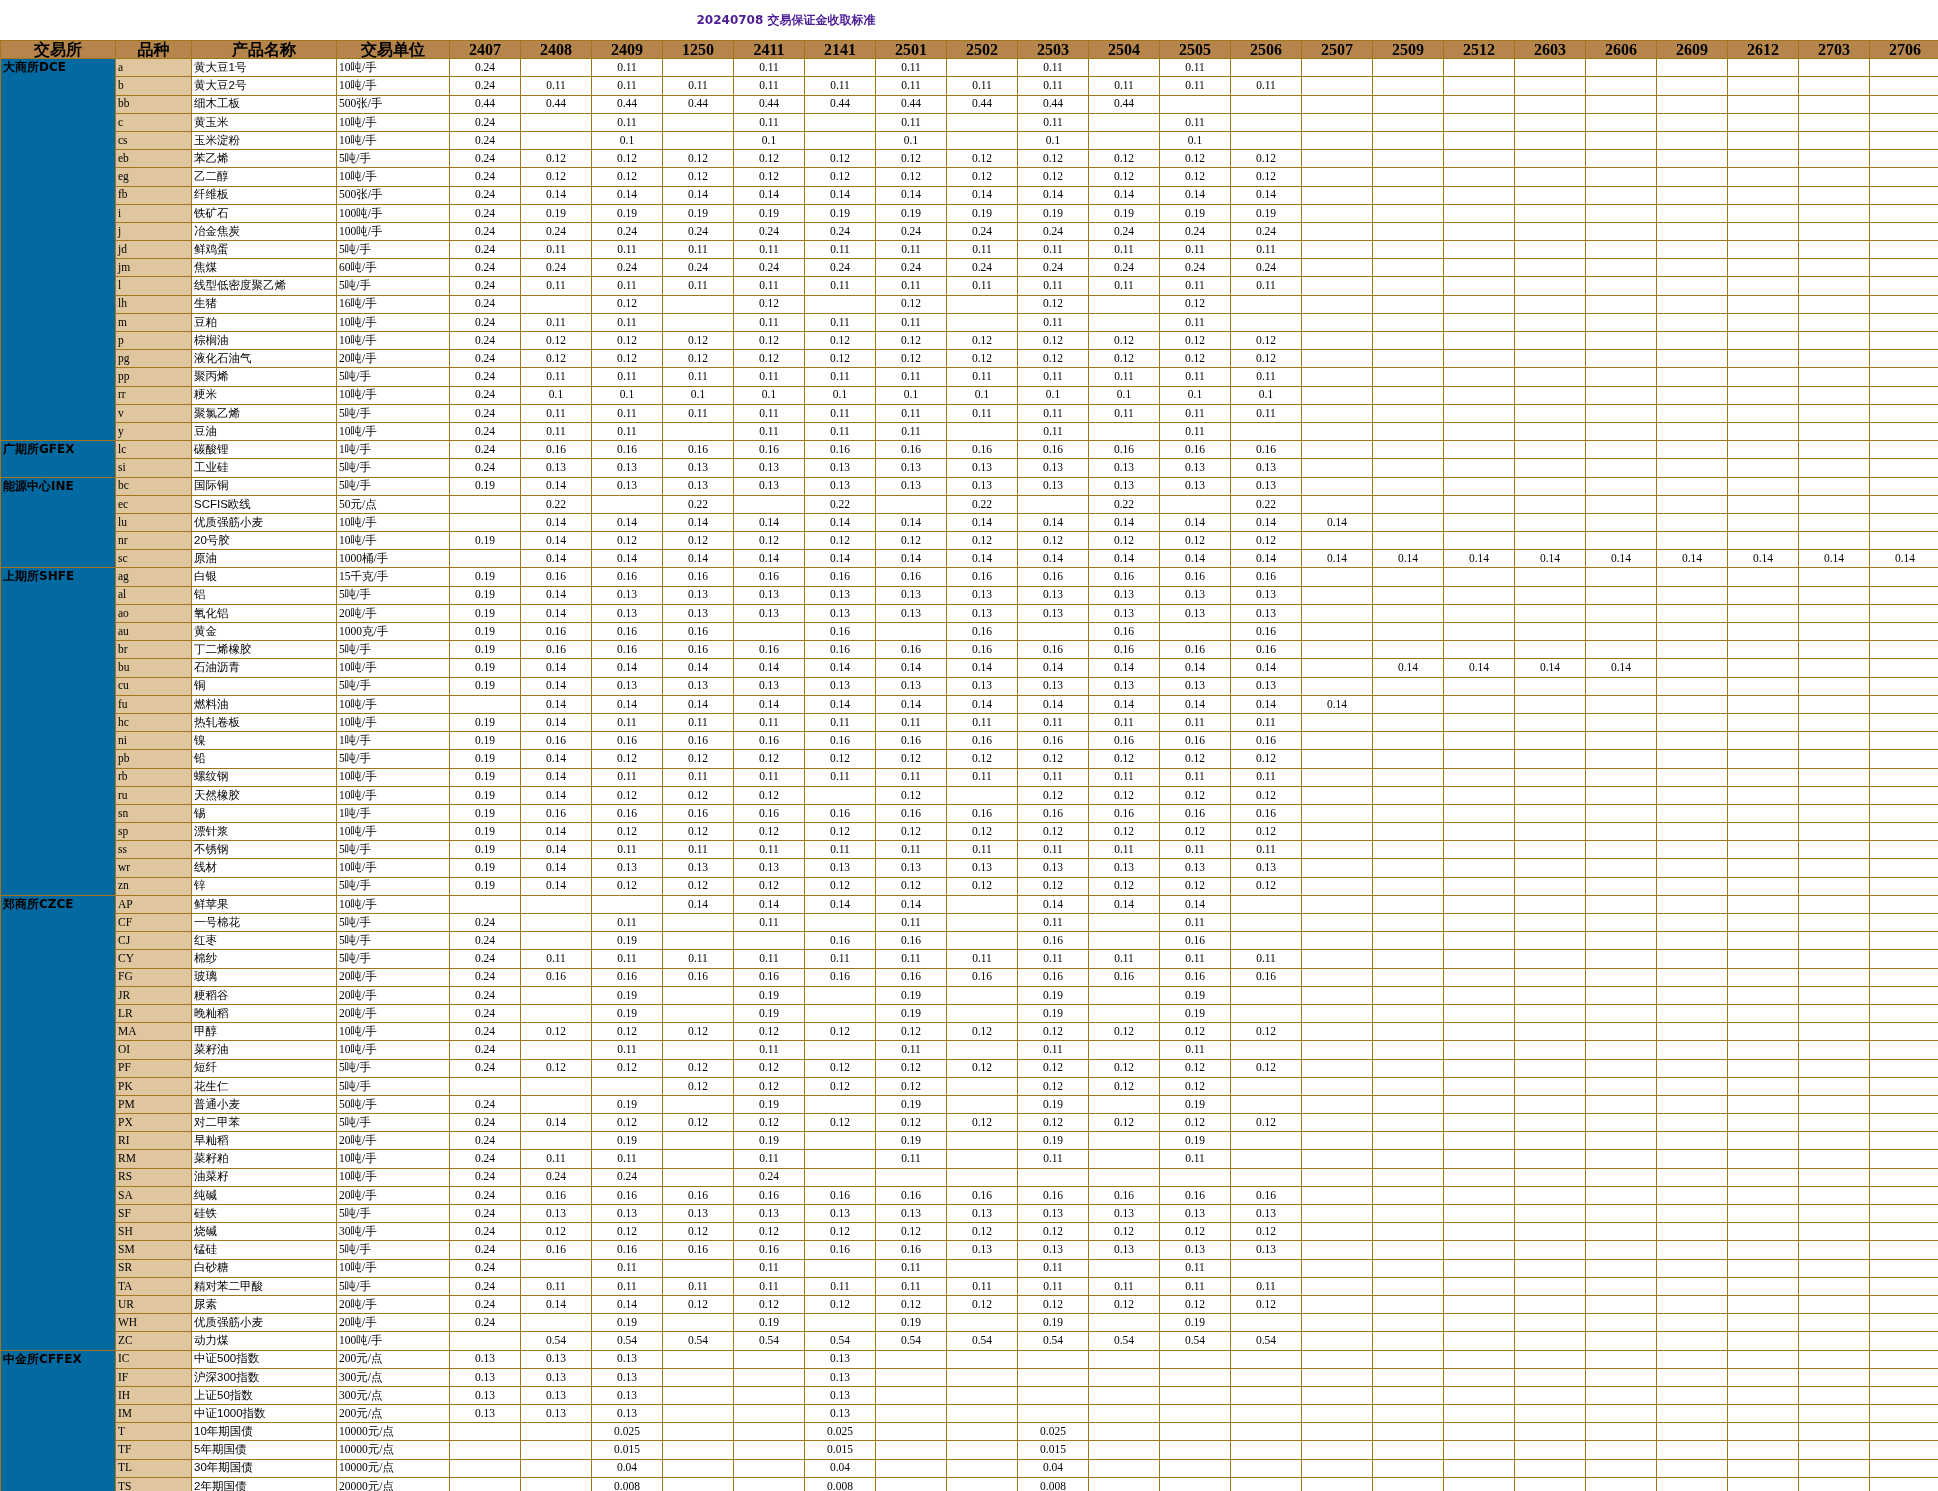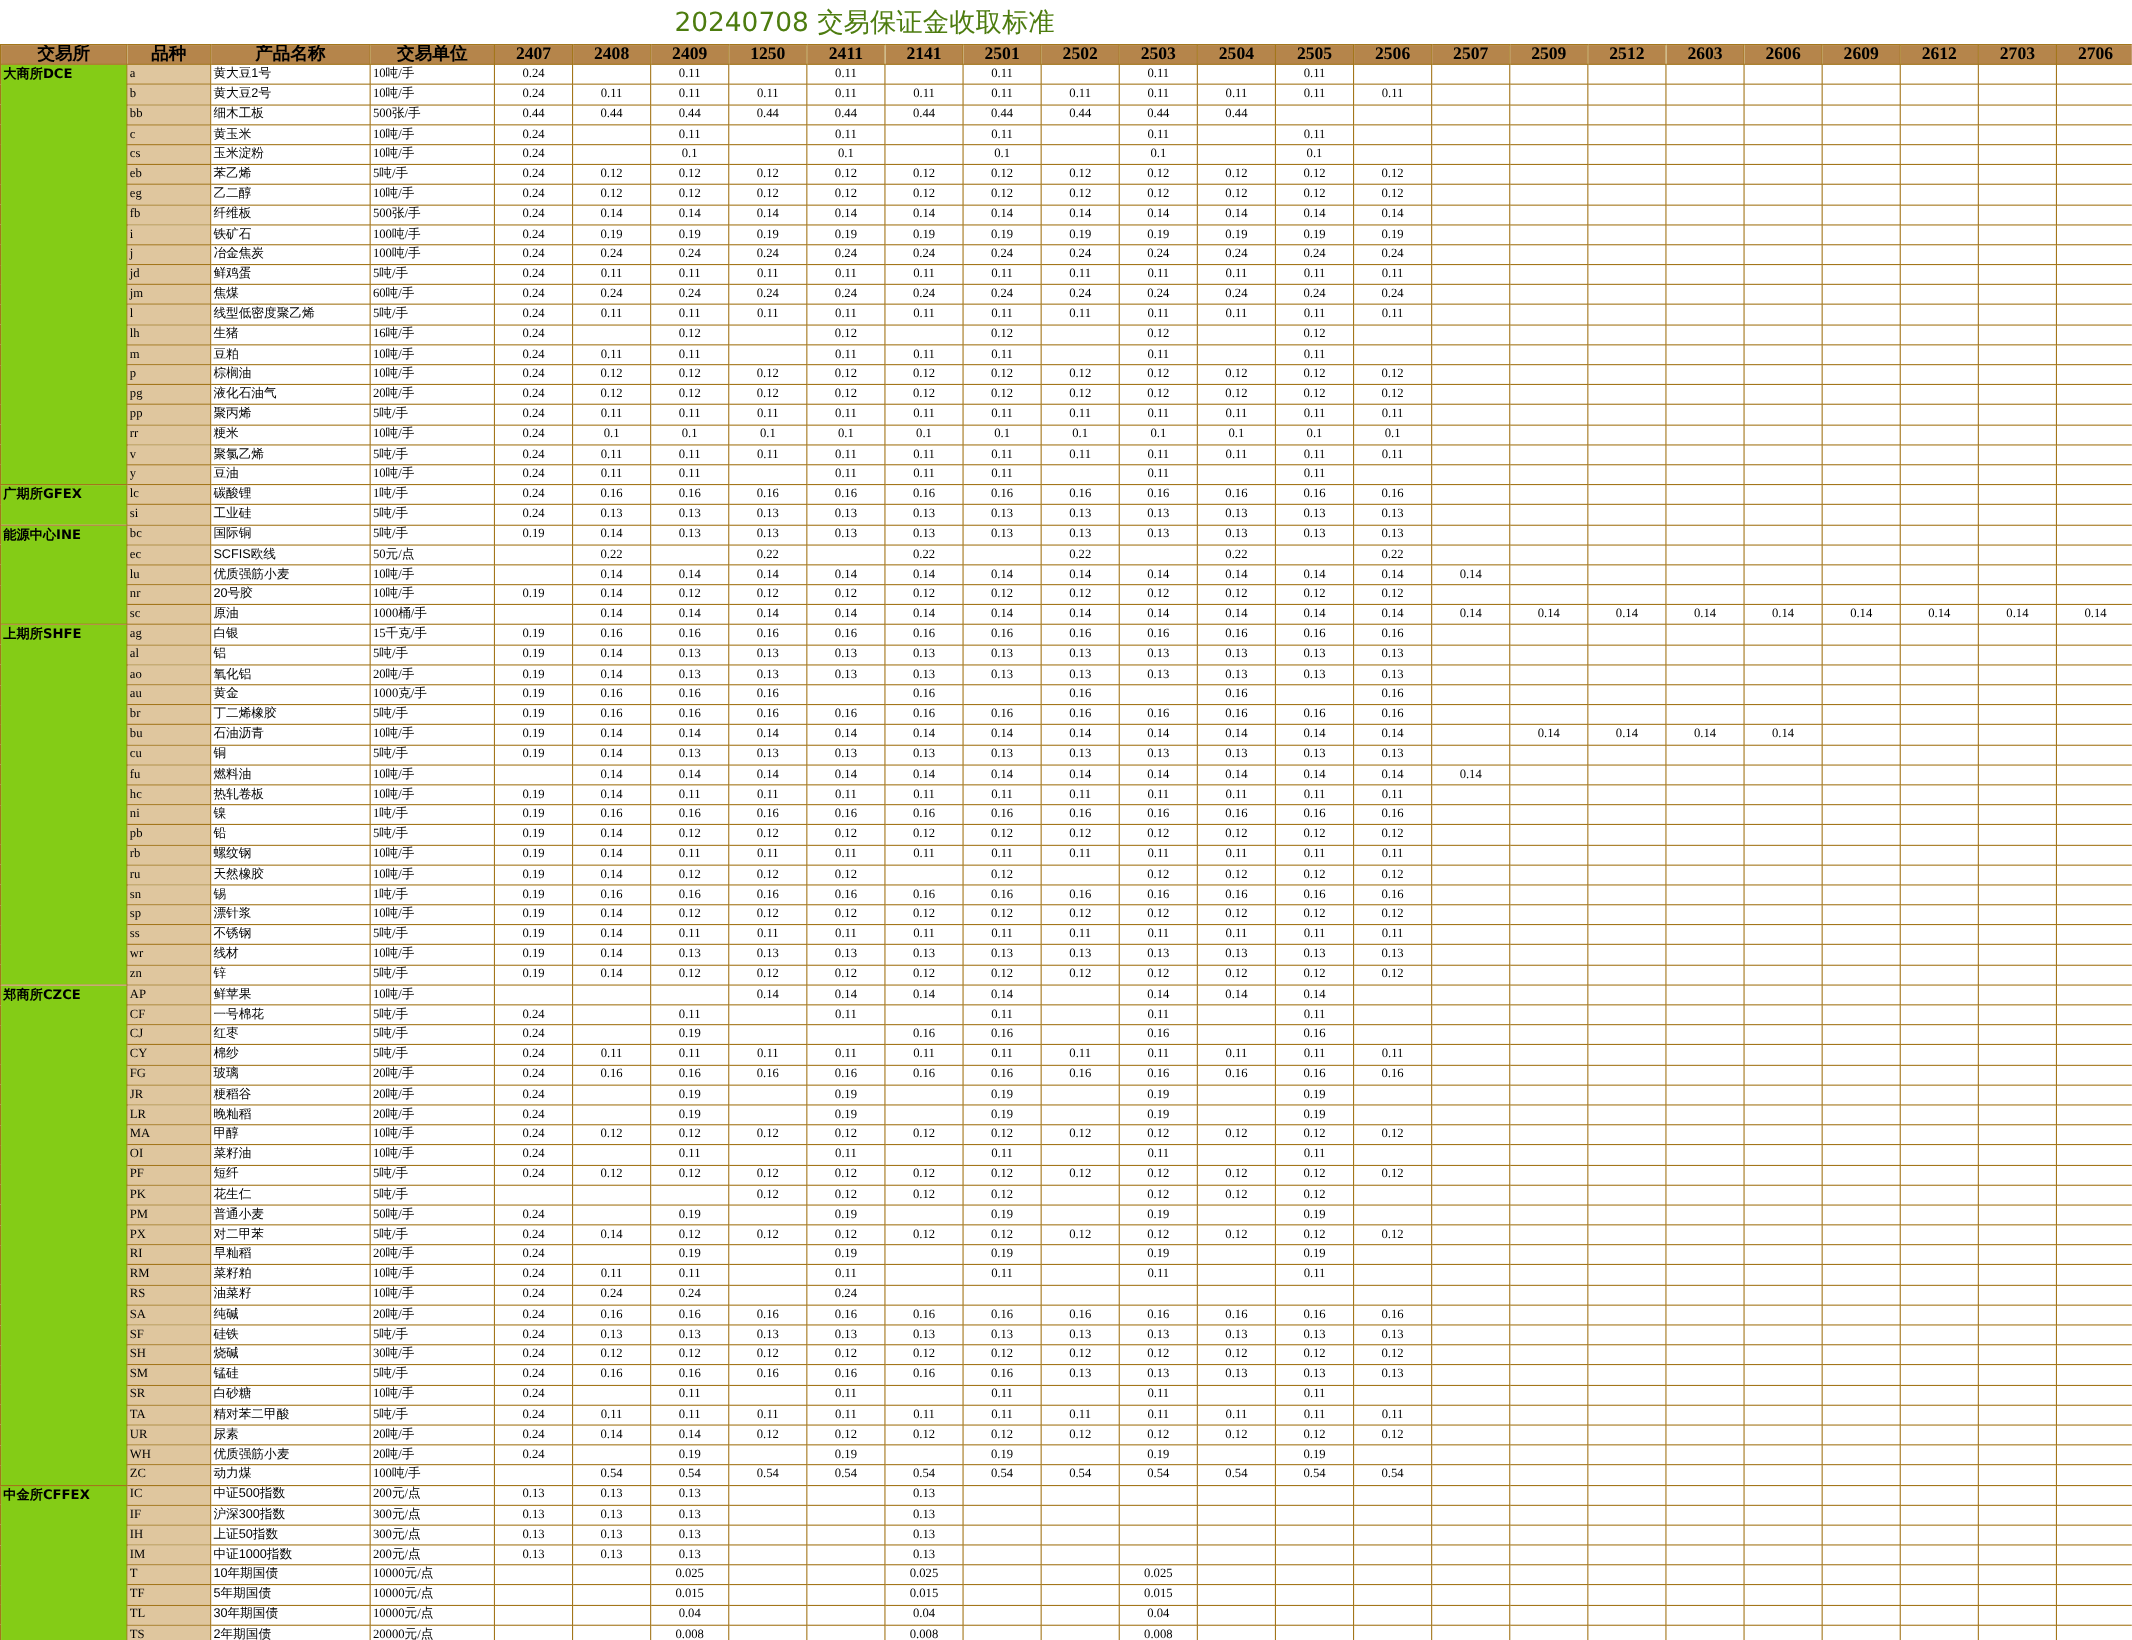--- a/index.html
+++ b/index.html
@@ -1,25 +1,25 @@
 <!DOCTYPE html>
 <html><head>
 <meta charset="utf-8">
 <style>
   html,body{margin:0;padding:0;background:#ffffff;width:1938px;height:1491px;overflow:hidden;
     font-family:"Liberation Sans",sans-serif;}
   .title-bar{width:1572px;height:40px;display:flex;align-items:center;justify-content:center;}
-  .title-bar .t{font-family:"DejaVu Sans",sans-serif;font-weight:normal;font-size:24px;color:#4d7c0f;}
+  .title-bar .t{font-family:"DejaVu Sans",sans-serif;font-weight:bold;font-size:12px;color:#4c1d95;}
   table{border-collapse:collapse;table-layout:fixed;width:1938px;}
   col.c0{width:115px}col.c1{width:76px}col.c2{width:145px}col.c3{width:113px}col.cm{width:71px}
   th,td{border:1px solid #a3761b;height:17.2px;padding:0 2px;overflow:hidden;white-space:nowrap;
     font-size:11.5px;line-height:1;color:#000;}
   th{background:#b5854b;font-weight:bold;font-size:16px;text-align:center;
      font-family:"Liberation Serif",serif;}
-  td.exch{background:#84cc16;font-weight:bold;vertical-align:top;text-align:left;font-size:12px;
+  td.exch{background:#0369a1;font-weight:bold;vertical-align:top;text-align:left;font-size:12px;
      padding-top:2px;font-family:"DejaVu Sans",sans-serif;}
   td.code{background:#dfc69e;text-align:left;font-family:"Liberation Serif",serif;}
   td.pname{background:#fff;text-align:left;}
   td.unit{background:#fff;text-align:left;font-family:"Liberation Serif",serif;}
   td.num{background:#fff;text-align:center;font-family:"Liberation Serif",serif;}
 </style>
 </head>
 <body>
 
 <div class="title-bar">

